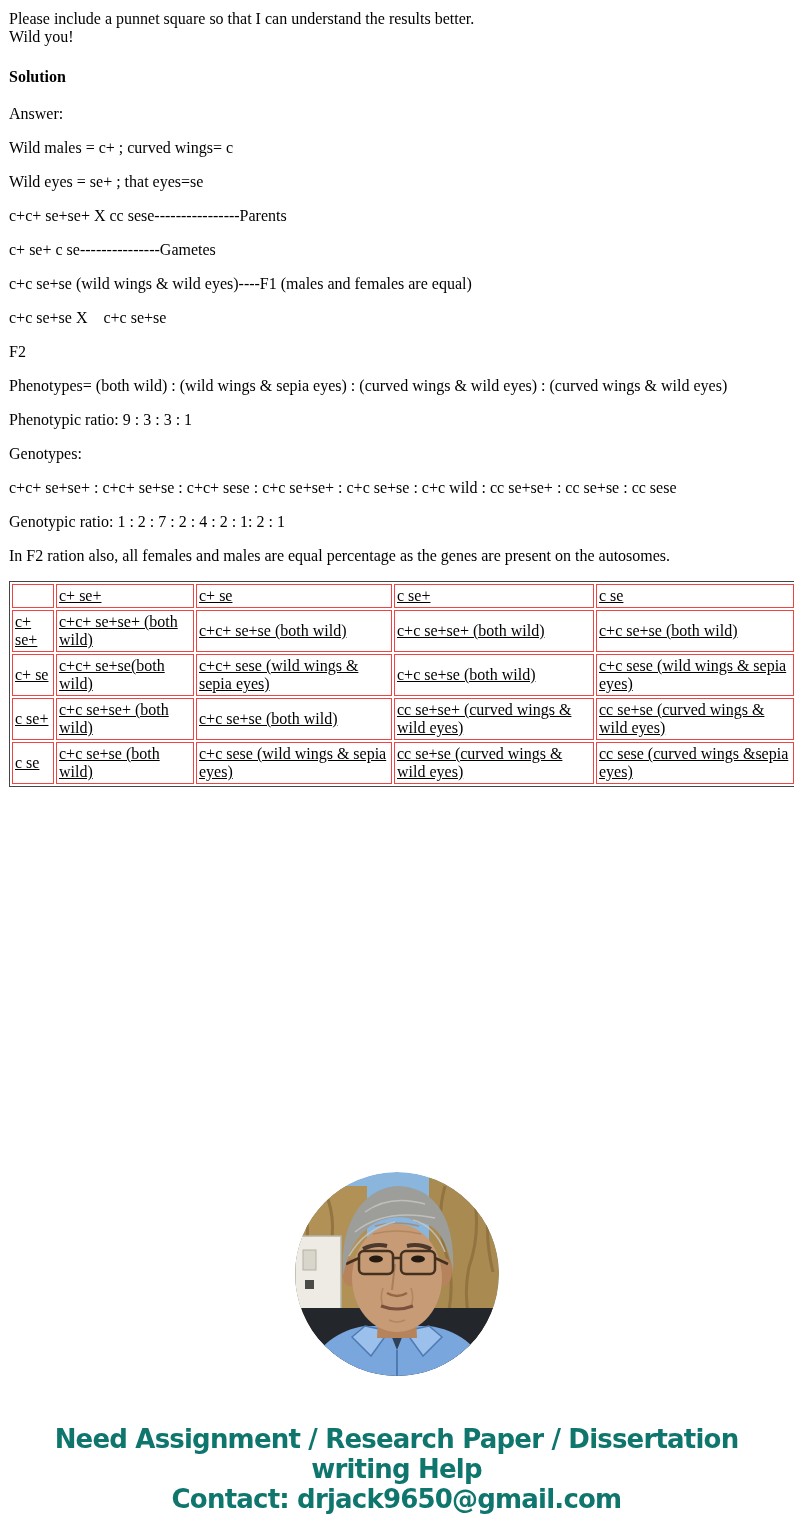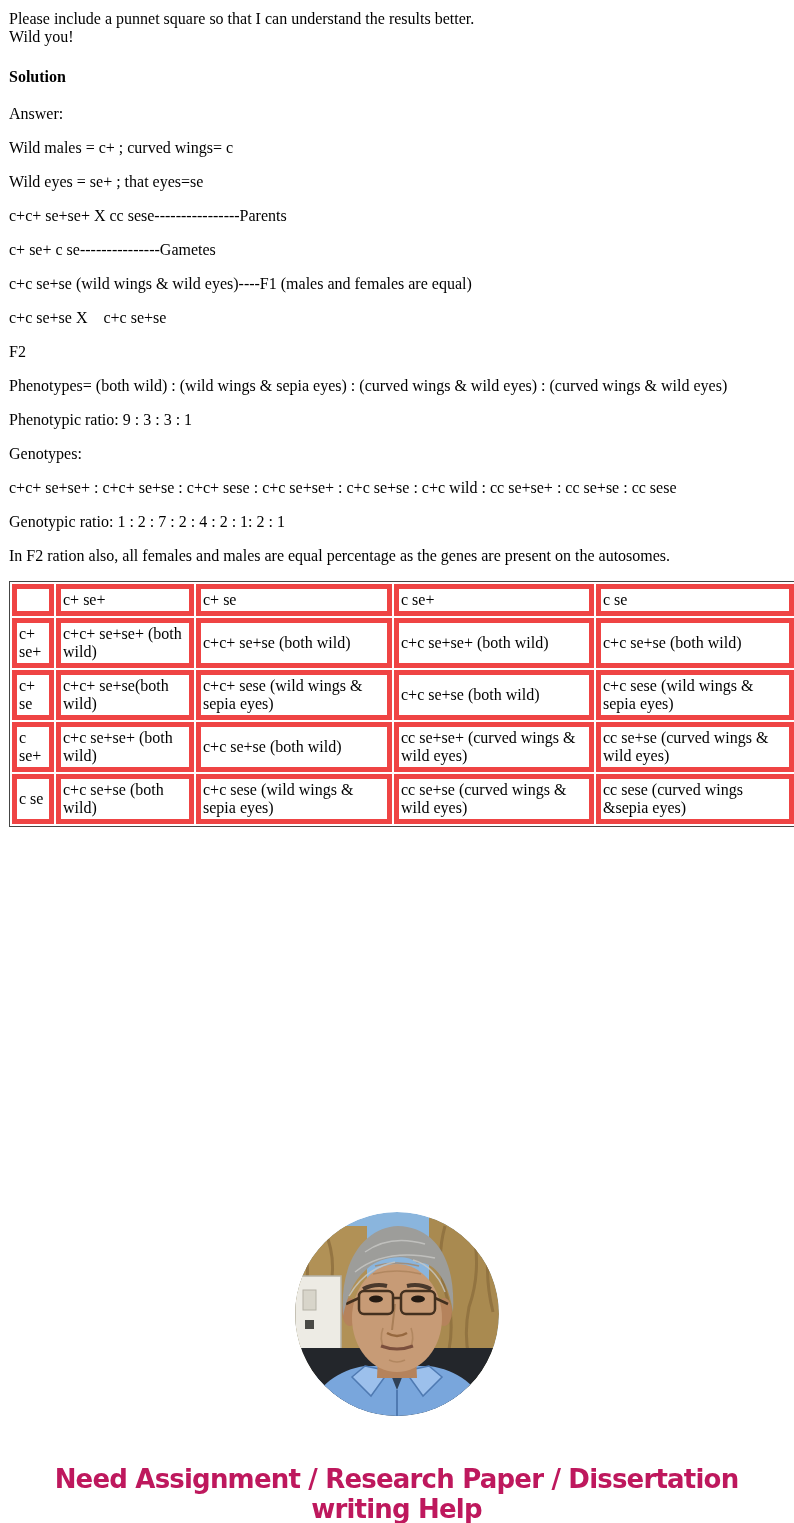--- a/index.html
+++ b/index.html
@@ -30,45 +30,46 @@
     border-collapse: separate;
     border-spacing: 2px;
     border: 1px solid #454545;
     width: 774px;
     table-layout: fixed;
     margin-top: 16px;
     font-size: 16px;
     line-height: 18px;
   }
   table.punnett td, table.punnett th {
-    border: 5px solid #ef4444;
+    border: 1px solid #ef4444;
     padding: 1px 2px;
     font-weight: normal;
     text-align: left;
     vertical-align: middle;
     overflow: hidden;
+    text-decoration: underline;
   }
   table.punnett tr.hdr td { height: 20px; }
   table.punnett tr.datarow td { height: 38px; }
   .photo-wrap {
     margin: 385px auto 0 auto;
     width: 204px;
     height: 204px;
   }
   .photo-wrap svg { display: block; border-radius: 50%; }
   .footer-ad {
     margin: 48px auto 0 auto;
     max-width: 762px;
     text-align: center;
     font-family: "DejaVu Sans", "Liberation Sans", sans-serif;
     font-weight: bold;
     font-size: 26px;
     line-height: 30px;
     letter-spacing: -0.8px;
-    color: #be185d;
+    color: #0f766e;
   }
 </style>
 </head>
 <body>
 
 <p class="doc-para first"><span>Please include a punnet square so that I can understand the results better.</span><br><span>Wild you!</span></p>
 
 <h3 class="solution">Solution</h3>
 
 <p class="doc-para">Answer:</p>
@@ -208,13 +209,14 @@
         <path d="M60,60 Q90,36 140,46" stroke="#c9c9c6"></path>
         <path d="M54,84 Q70,56 100,50" stroke="#c9c9c6"></path>
         <path d="M150,80 Q140,54 118,48" stroke="#c9c9c6"></path>
       </g>
     </g>
   </svg>
 </div>
 
 <div class="footer-ad">
   <div>Need Assignment / Research Paper / Dissertation writing Help</div>
+  <div>Contact: drjack9650@gmail.com</div>
 </div>
 
 </body></html>

